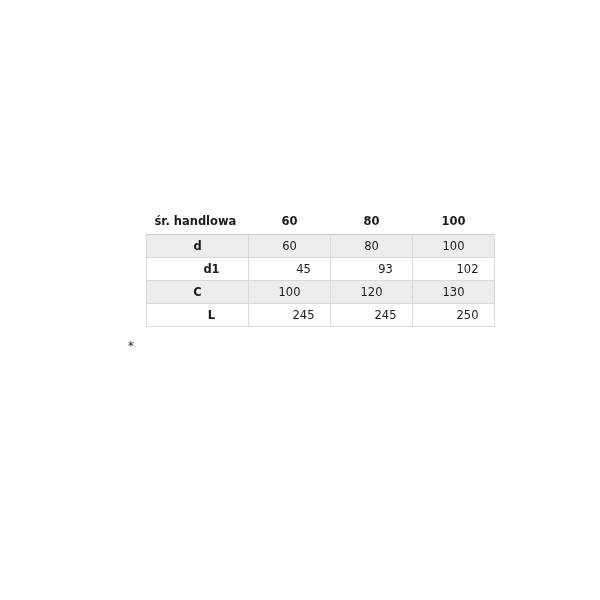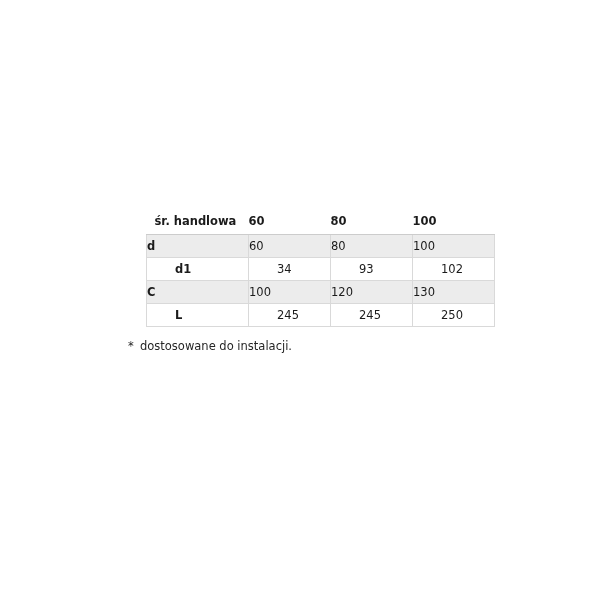--- a/index.html
+++ b/index.html
@@ -30,21 +30,21 @@
     table-layout: fixed;
   }
   .spec-table col.c-label { width: 102px; }
   .spec-table col.c-val { width: 82px; }
   .spec-table th,
   .spec-table td {
     border: 1px solid #d9d9d9;
     padding: 0;
     height: 22px;
     line-height: 22px;
-    text-align: left;
+    text-align: center;
     font-size: 11.5px;
     color: #1b1b1b;
   }
   .spec-table thead th {
     border-top: none;
     border-left: none;
     border-right: none;
     border-bottom: 1px solid #cccccc;
     background: #ffffff;
     font-weight: bold;
@@ -110,21 +110,21 @@
     </thead>
     <tbody>
       <tr class="shaded">
         <td class="row-label">d</td>
         <td>60</td>
         <td>80</td>
         <td>100</td>
       </tr>
       <tr class="plain">
         <td class="row-label">d1</td>
-        <td>34</td>
+        <td>45</td>
         <td>93</td>
         <td>102</td>
       </tr>
       <tr class="shaded">
         <td class="row-label">C</td>
         <td>100</td>
         <td>120</td>
         <td>130</td>
       </tr>
       <tr class="plain">
@@ -132,17 +132,16 @@
         <td>245</td>
         <td>245</td>
         <td>250</td>
       </tr>
     </tbody>
   </table>
 
   <div class="note">
     <span class="star">*</span>
     <div class="note-lines">
-      <span class="note-line">dostosowane do instalacji.</span>
     </div>
   </div>
 
 </div>
 
 </body></html>

